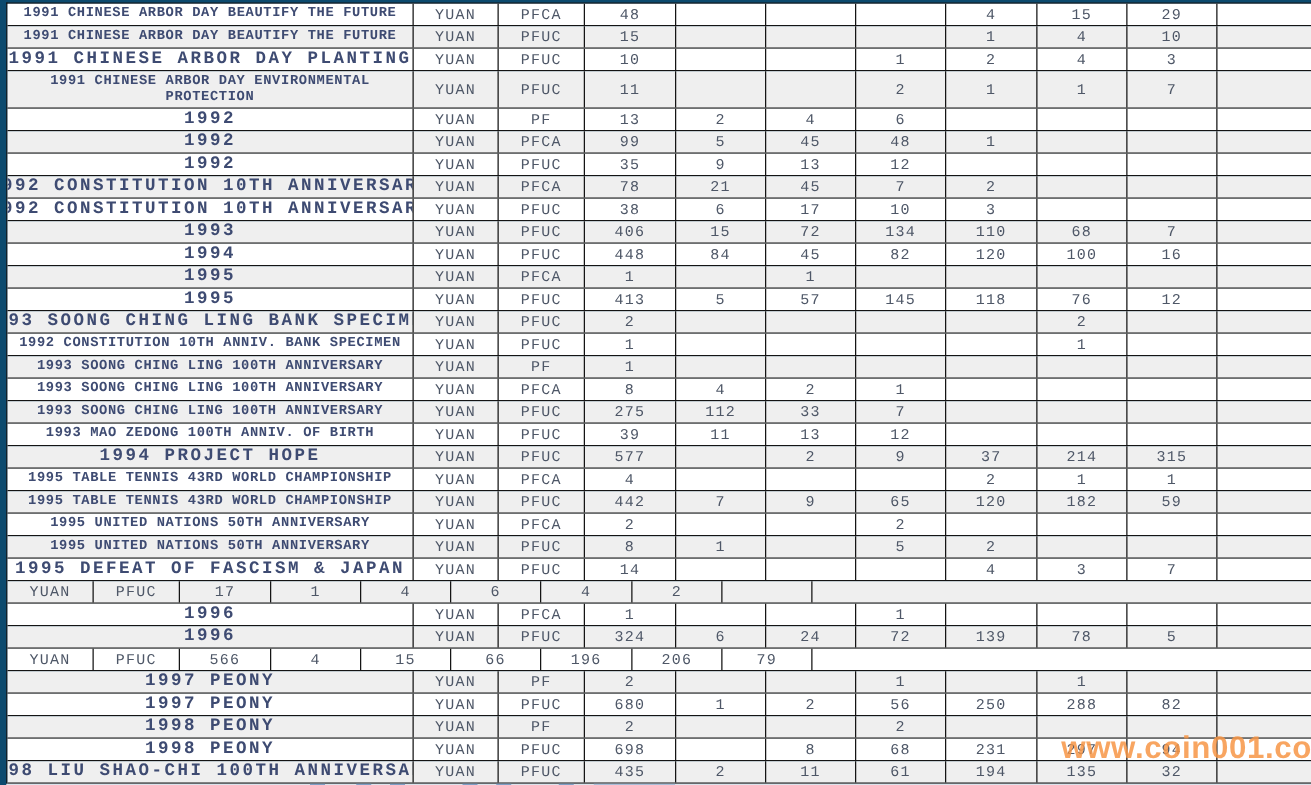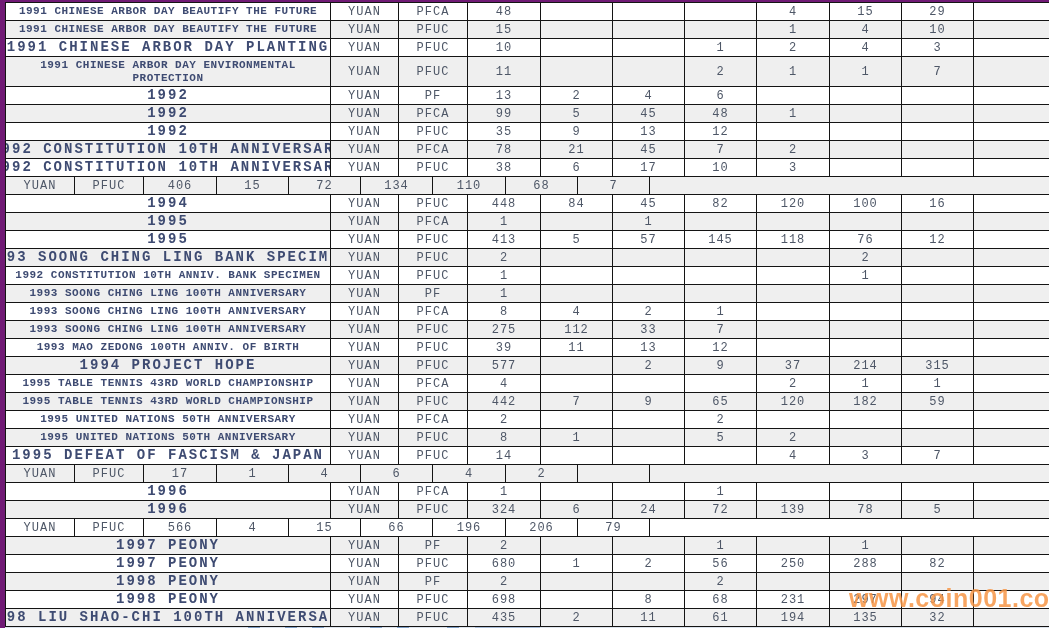--- a/index.html
+++ b/index.html
@@ -1,16 +1,16 @@
 <!DOCTYPE html>
 <html><head>
 <meta charset="utf-8">
 <style>
   html,body{margin:0;padding:0;}
-  .page{position:relative;width:1049px;height:628px;background:#701a75;overflow:hidden;
+  .page{position:relative;width:1049px;height:628px;background:#0c4a6e;overflow:hidden;
         font-family:"Liberation Mono",monospace;}
   .sheet{position:absolute;left:5px;top:2px;width:1044px;
          border-top:1px solid #141414;border-left:1px solid #141414;box-sizing:border-box;}
   .row{display:flex;height:18px;box-sizing:border-box;border-bottom:1px solid #141414;background:#ffffff;}
   .row.alt{background:#efefef;}
   .row.tall{height:30px;}
   .cell{box-sizing:border-box;border-left:1px solid #141414;display:flex;flex-direction:column;
         align-items:center;justify-content:center;overflow:hidden;white-space:nowrap;}
   .cell:first-child{border-left:none;}
   .c0{width:324px}.c1{width:68px}.c2{width:69px}.c3{width:73px}.c4{width:72px}.c5{width:72px}
@@ -286,20 +286,23 @@
           <span class="data">10</span>
         </div>
         <div class="cell c7">
           <span class="data">3</span>
         </div>
         <div class="cell c8"></div>
         <div class="cell c9"></div>
         <div class="cell c10"></div>
       </div>
       <div class="row alt">
+        <div class="cell c0">
+          <div class="desc line lg">1993</div>
+        </div>
         <div class="cell c1">
           <span class="data">YUAN</span>
         </div>
         <div class="cell c2">
           <span class="data">PFUC</span>
         </div>
         <div class="cell c3">
           <span class="data">406</span>
         </div>
         <div class="cell c4">

